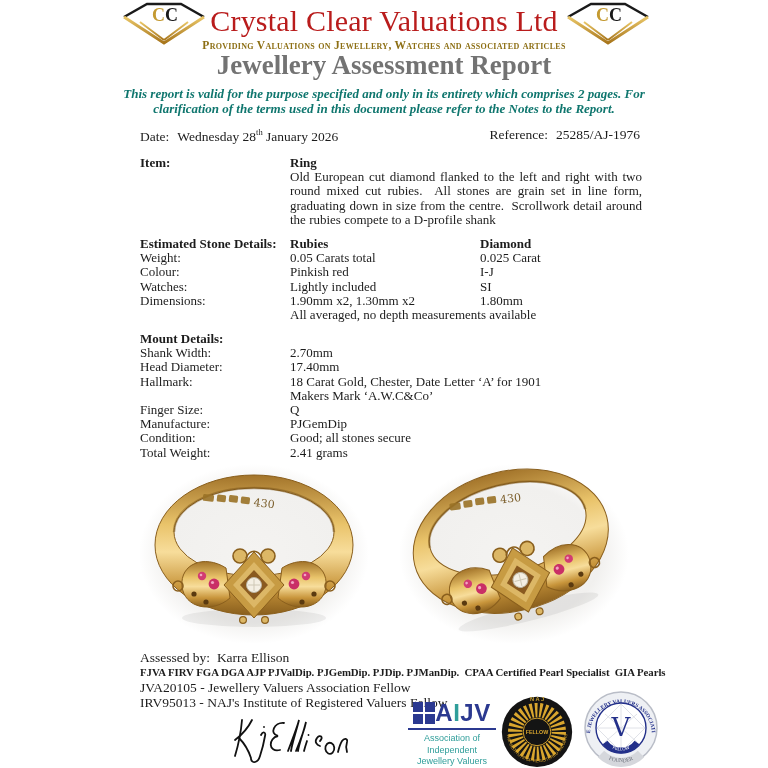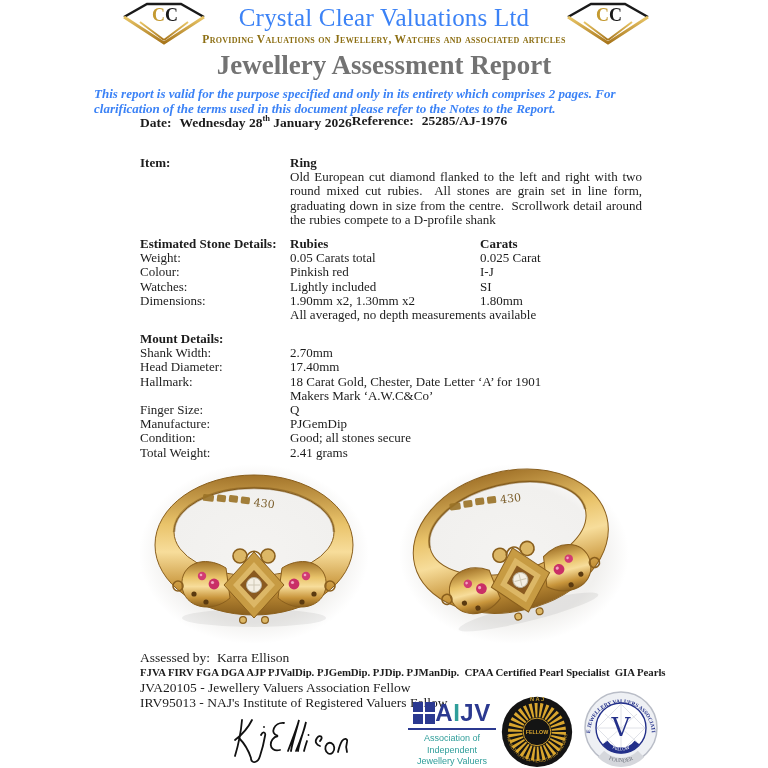--- a/index.html
+++ b/index.html
@@ -1,35 +1,35 @@
 <!DOCTYPE html>
 <html><head>
 <meta charset="utf-8">
 <style>
   html,body{margin:0;padding:0;background:#ffffff;}
   .page{position:relative;width:768px;height:768px;background:#ffffff;overflow:hidden;
         font-family:"Liberation Serif", serif;color:#1c1c1c;}
 
   
   .hdr-center{position:absolute;left:0;right:0;top:4px;text-align:center;}
-  .company{font-size:25px;font-weight:500;letter-spacing:.2px;color:#3b82f6;}
+  .company{font-size:30px;font-weight:500;letter-spacing:.2px;color:#b91c1c;}
   .tagline{font-size:11.5px;font-weight:bold;font-variant:small-caps;color:#8d6f14;
            letter-spacing:.3px;margin-top:1px;}
   .logo{position:absolute;top:2px;width:92px;height:44px;}
   .logo-left{left:118px;}
   .logo-right{left:562px;}
 
   .report-title{position:absolute;left:0;right:0;top:50px;text-align:center;
                 font-size:27px;font-weight:bold;color:#737373;}
-  .disclaimer{position:absolute;left:94px;width:580px;top:86px;
-              font-style:italic;font-weight:600;font-size:13px;line-height:1.18;color:#3b82f6;}
-
-  
-  .dateline{position:absolute;left:140px;width:500px;top:113px;display:flex;
-            justify-content:flex-start;font-weight:bold;font-size:13.5px;}
+  .disclaimer{position:absolute;left:94px;width:580px;top:86px;text-align:center;
+              font-style:italic;font-weight:600;font-size:13px;line-height:1.18;color:#0f766e;}
+
+  
+  .dateline{position:absolute;left:140px;width:500px;top:127px;display:flex;
+            justify-content:space-between;font-weight:normal;font-size:13.5px;}
   .dateline .lbl{margin-right:8px;}
   .pre{white-space:pre;}
   sup{font-size:8.5px;}
 
   
   .body-txt{font-size:13px;line-height:14.2px;}
   .item-block{position:absolute;left:140px;width:502px;top:156px;display:grid;
               grid-template-columns:150px 1fr;}
   .item-desc{text-align:justify;white-space:pre-wrap;}
   .b{font-weight:bold;}
@@ -119,21 +119,21 @@
     <div class="b">Item:</div>
     <div>
       <div class="b">Ring</div>
       <div class="item-desc">Old European cut diamond flanked to the left and right with two round mixed cut rubies.  All stones are grain set in line form, graduating down in size from the centre.  Scrollwork detail around the rubies compete to a D-profile shank</div>
     </div>
   </div>
 
   <div class="stone-block body-txt">
     <div class="b">Estimated Stone Details:</div>
     <div class="b">Rubies</div>
-    <div class="b">Carats</div>
+    <div class="b">Diamond</div>
 
     <div>Weight:</div>
     <div>0.05 Carats total</div>
     <div>0.025 Carat</div>
 
     <div>Colour:</div>
     <div>Pinkish red</div>
     <div>I-J</div>
 
     <div>Watches:</div>

